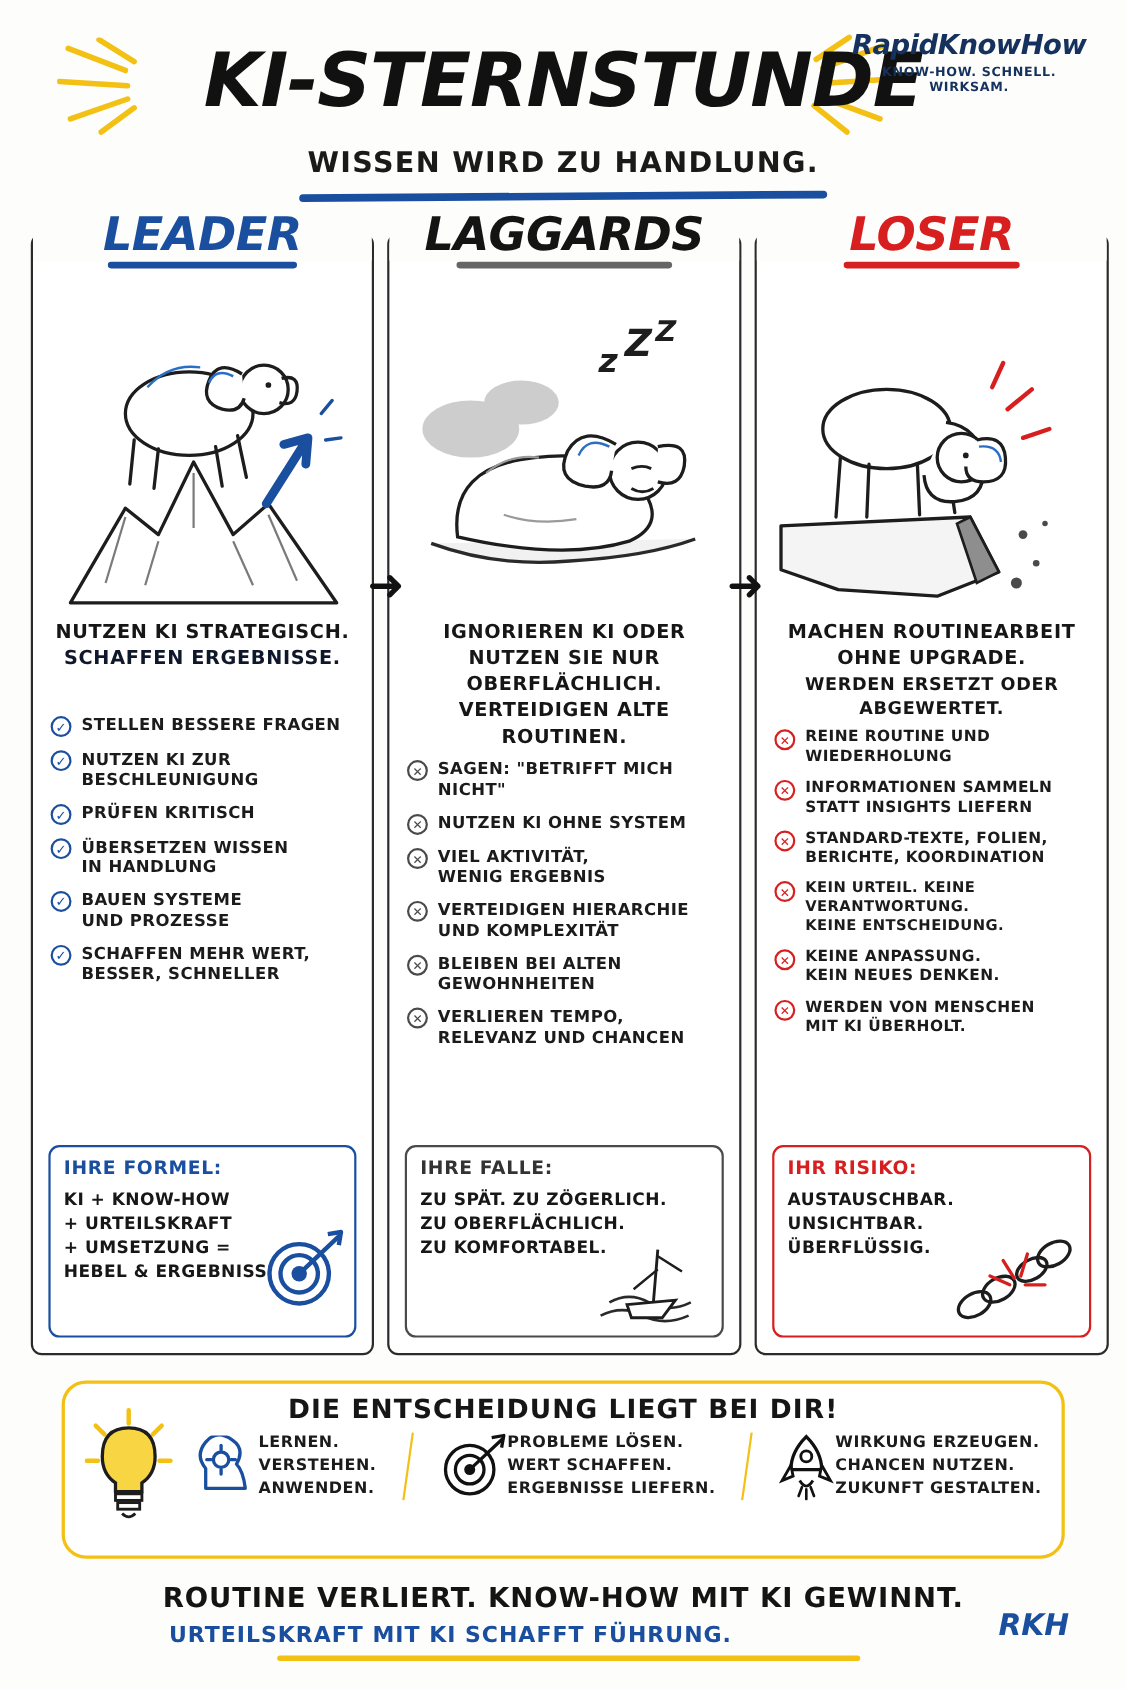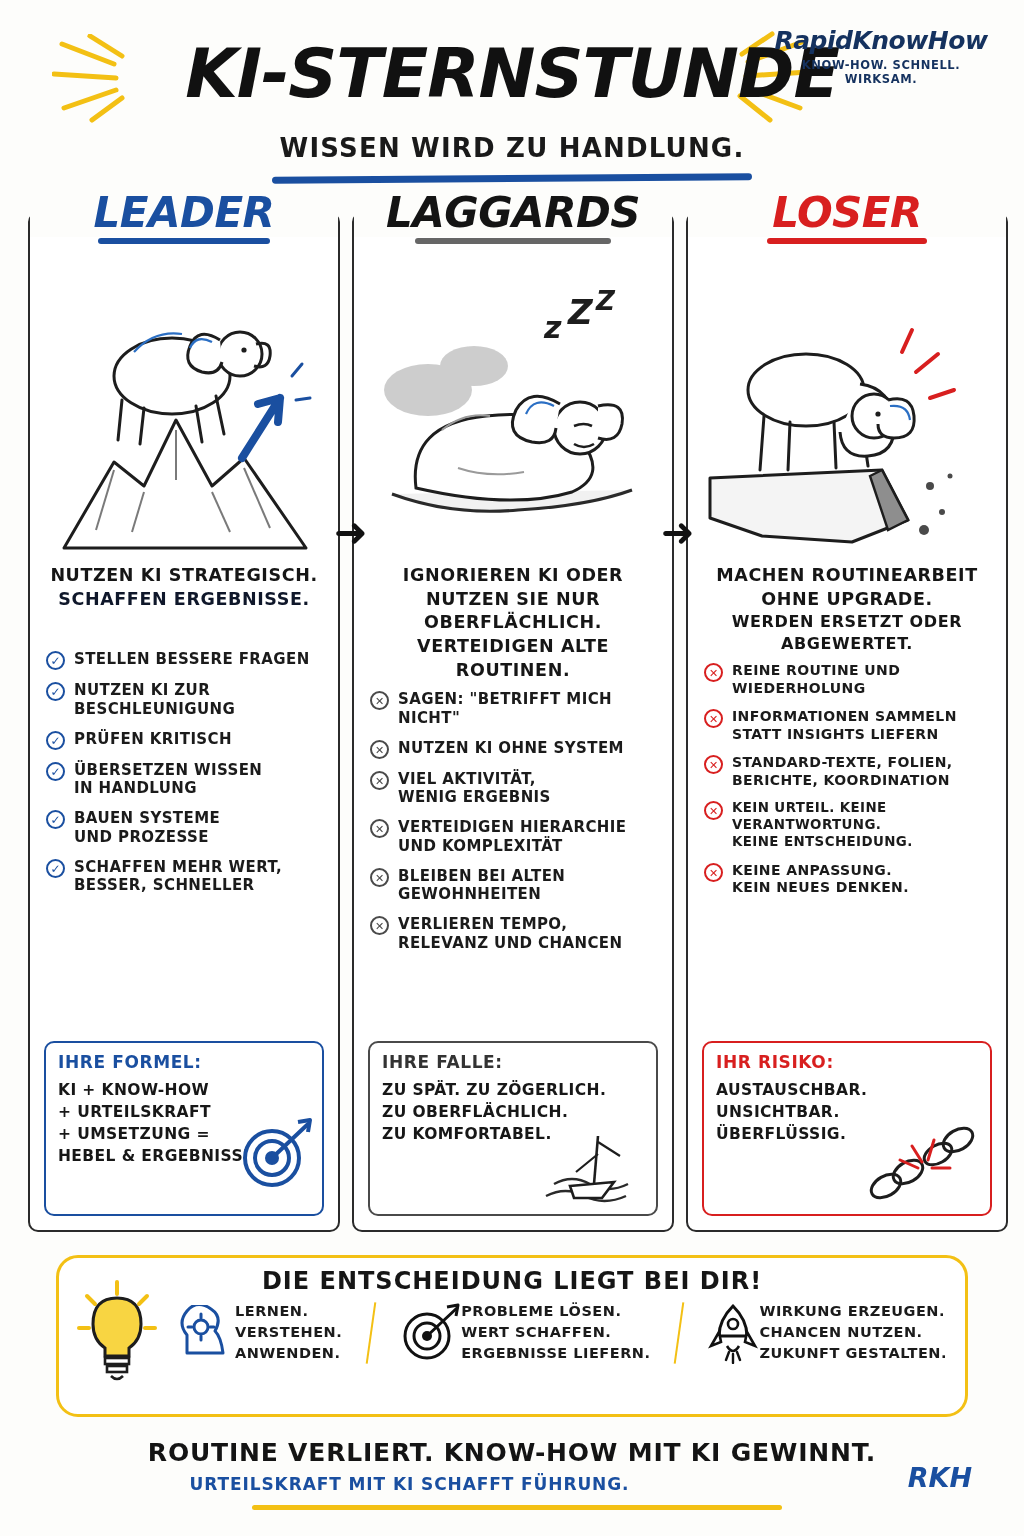--- a/index.html
+++ b/index.html
@@ -158,21 +158,21 @@
   }
   .divider { width: 2px; height: 62px; background: #f3c014; transform: rotate(8deg); }
   
   .tag1 {
     position: absolute; top: 1438px; left: 0; width: 1024px;
     text-align: center; font-size: 25px; font-weight: bold;
     color: #141414; letter-spacing: 0.8px;
   }
   .tag2 {
     position: absolute; top: 1474px; left: 0; width: 819px;
-    text-align: center; font-size: 17px; font-weight: bold;
+    text-align: center; font-size: 20px; font-weight: bold;
     color: #1a4fa0; letter-spacing: 0.9px;
   }
   .tag-underline {
     position: absolute; top: 1505px; left: 252px; width: 530px; height: 5px;
     background: #f3c014; border-radius: 3px;
   }
   .rkh {
     position: absolute; top: 1462px; right: 52px;
     font-size: 27px; font-weight: bold; font-style: italic; color: #1a4fa0;
   }
@@ -457,20 +457,25 @@
         <div class="bullet">
             <span class="mark red"></span>
             <span class="txt" style="white-space:pre-line;font-size:13.4px">KEIN URTEIL. KEINE VERANTWORTUNG.
 KEINE ENTSCHEIDUNG.</span>
           </div>
         <div class="bullet">
             <span class="mark red"></span>
             <span class="txt" style="white-space:pre-line;font-size:14px">KEINE ANPASSUNG.
 KEIN NEUES DENKEN.</span>
           </div>
+        <div class="bullet">
+            <span class="mark red"></span>
+            <span class="txt" style="white-space:pre-line;font-size:14px">WERDEN VON MENSCHEN
+MIT KI ÜBERHOLT.</span>
+          </div>
       </div>
 
       <div class="boxwrap">
         <div class="fbox red">
           <div class="fbox-title">IHR RISIKO:</div>
           <div class="fbox-line">AUSTAUSCHBAR.</div>
           <div class="fbox-line">UNSICHTBAR.</div>
           <div class="fbox-line">ÜBERFLÜSSIG.</div>
           <div style="position:absolute;right:6px;bottom:8px">
             <svg width="120" height="96" viewBox="0 0 120 96">

